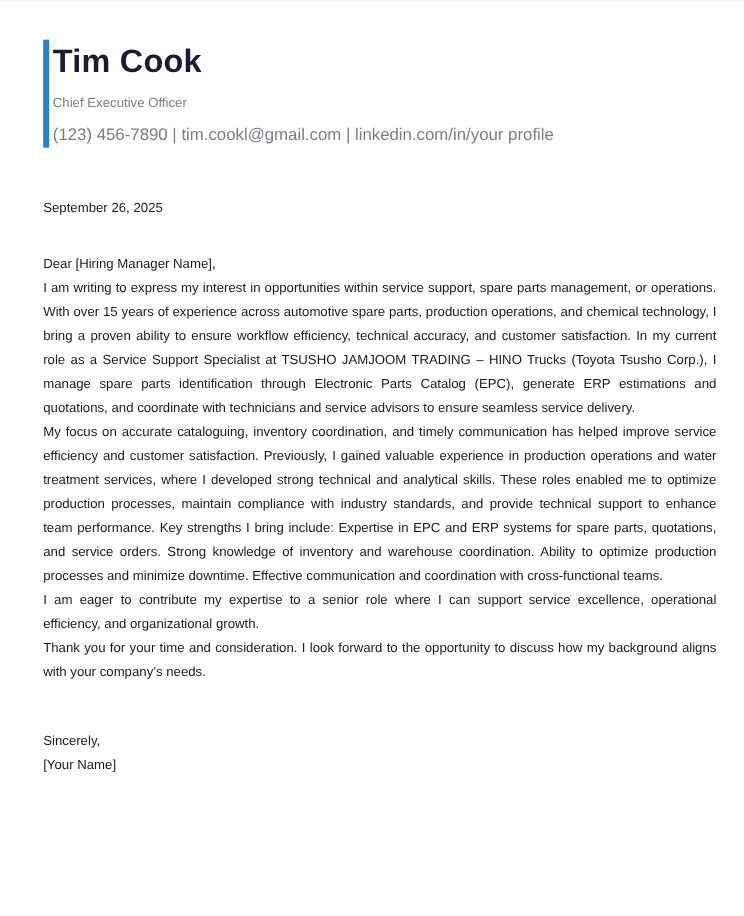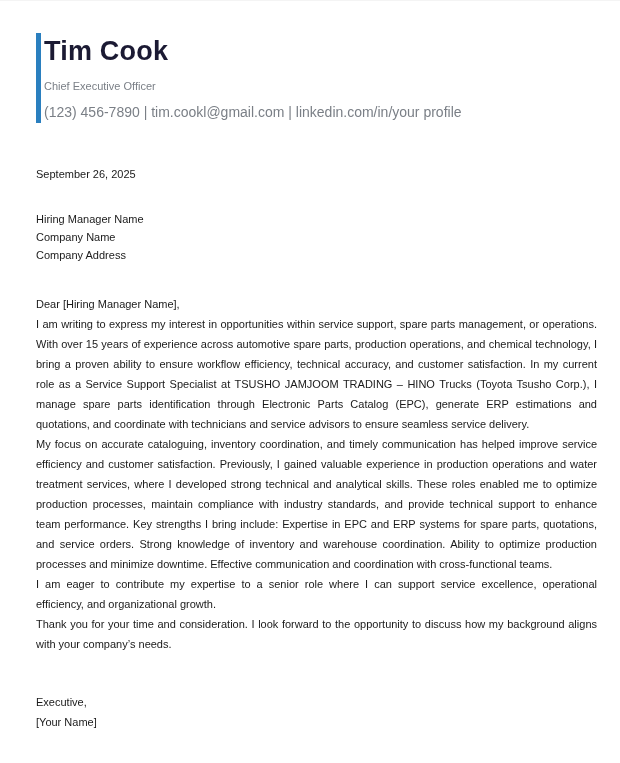--- a/index.html
+++ b/index.html
@@ -25,27 +25,22 @@
 <div class="topline"></div>
 
 <div class="header">
   <div class="name">Tim Cook</div>
   <div class="title">Chief Executive Officer</div>
   <div class="contact">(123) 456-7890 | tim.cookl@gmail.com | linkedin.com/in/your profile</div>
 </div>
 
 <div class="content">
   <div class="date">September 26, 2025</div>
-  <div class="recipient">
-    <div>Hiring Manager Name</div>
-    <div>Company Name</div>
-    <div>Company Address</div>
-  </div>
   <div class="salutation">Dear [Hiring Manager Name],</div>
   <p class="para">I am writing to express my interest in opportunities within service support, spare parts management, or operations. With over 15 years of experience across automotive spare parts, production operations, and chemical technology, I bring a proven ability to ensure workflow efficiency, technical accuracy, and customer satisfaction. In my current role as a Service Support Specialist at TSUSHO JAMJOOM TRADING – HINO Trucks (Toyota Tsusho Corp.), I manage spare parts identification through Electronic Parts Catalog (EPC), generate ERP estimations and quotations, and coordinate with technicians and service advisors to ensure seamless service delivery.</p>
   <p class="para">My focus on accurate cataloguing, inventory coordination, and timely communication has helped improve service efficiency and customer satisfaction. Previously, I gained valuable experience in production operations and water treatment services, where I developed strong technical and analytical skills. These roles enabled me to optimize production processes, maintain compliance with industry standards, and provide technical support to enhance team performance. Key strengths I bring include: Expertise in EPC and ERP systems for spare parts, quotations, and service orders. Strong knowledge of inventory and warehouse coordination. Ability to optimize production processes and minimize downtime. Effective communication and coordination with cross-functional teams.</p>
   <p class="para">I am eager to contribute my expertise to a senior role where I can support service excellence, operational efficiency, and organizational growth.</p>
   <p class="para">Thank you for your time and consideration. I look forward to the opportunity to discuss how my background aligns with your company’s needs.</p>
   <div class="closing">
-    <div>Executive,</div>
+    <div>Sincerely,</div>
     <div>[Your Name]</div>
   </div>
 </div>
 
 </body></html>

